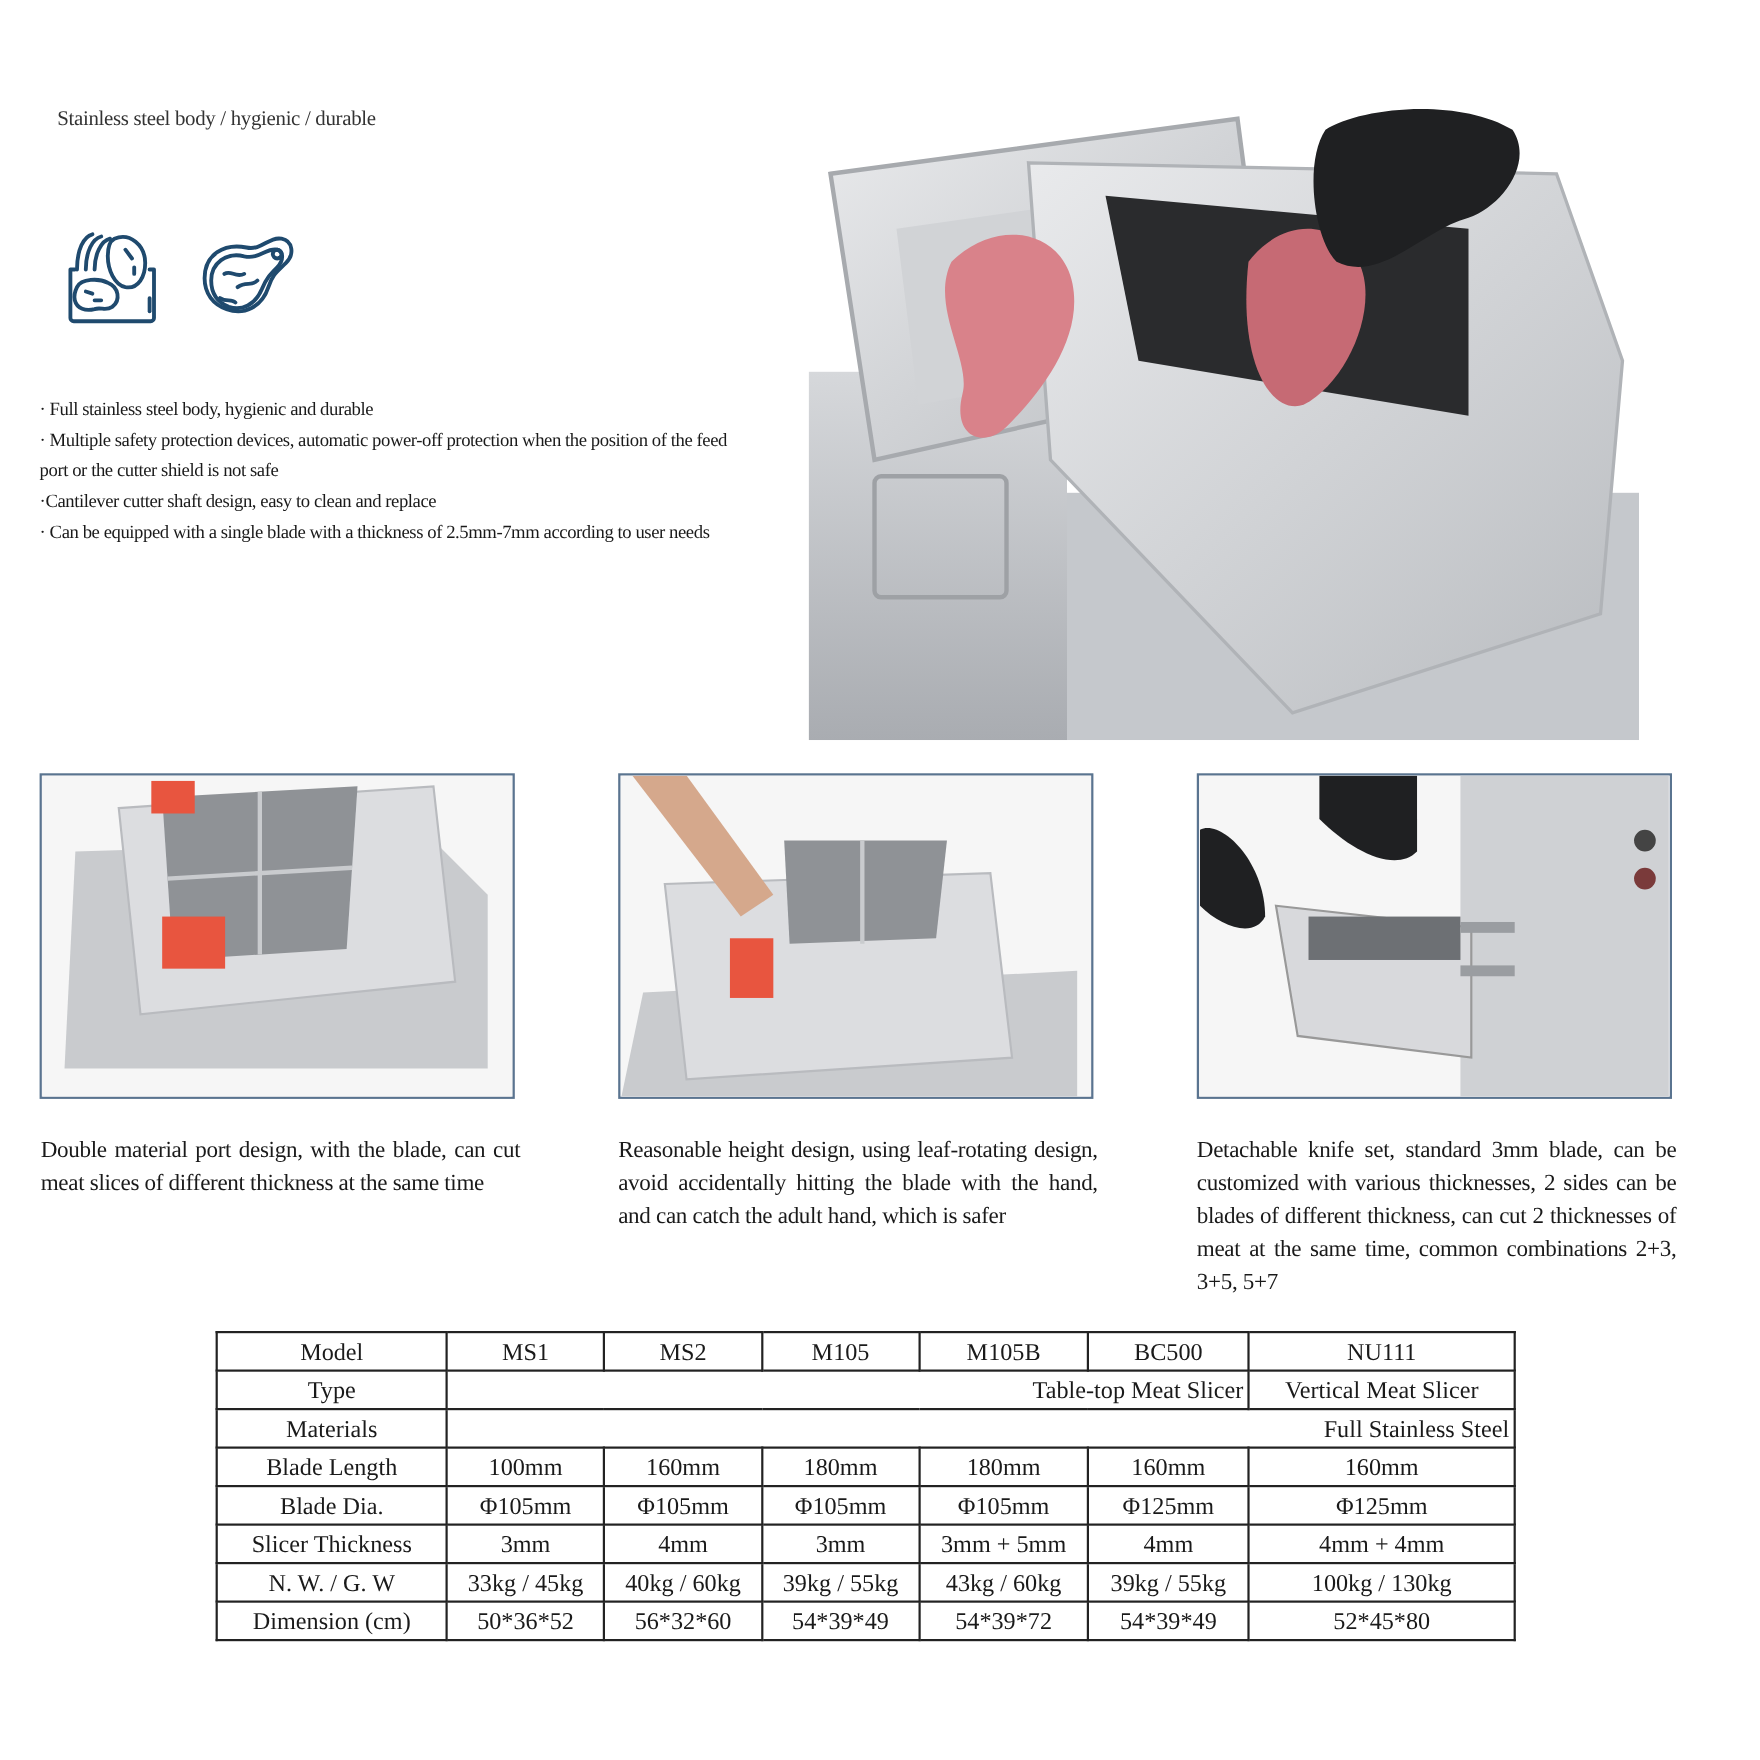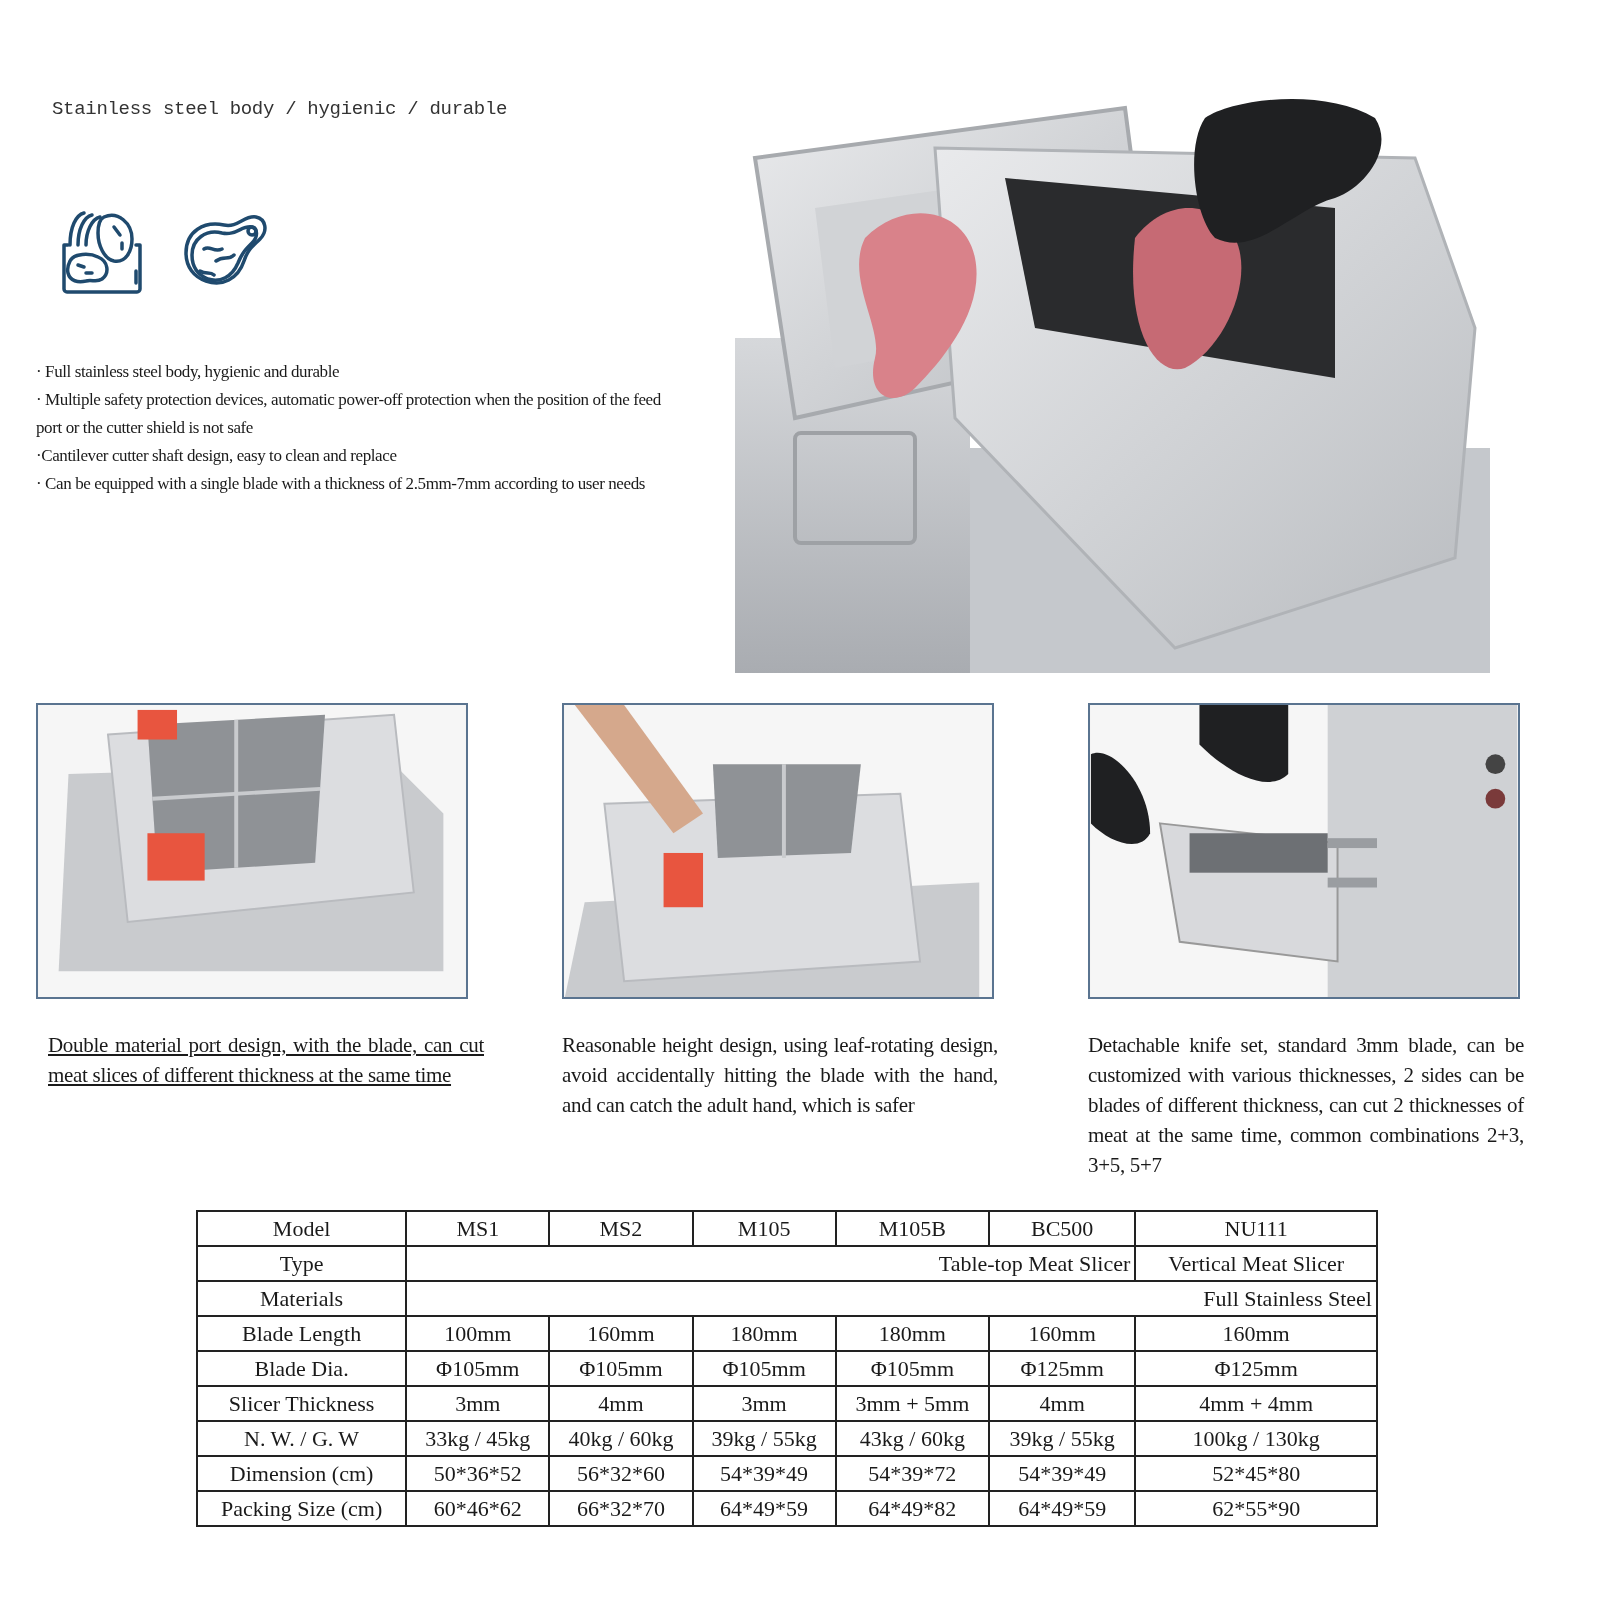--- a/index.html
+++ b/index.html
@@ -1,18 +1,18 @@
 <!DOCTYPE html>
 <html><head>
 <meta charset="utf-8">
 <style>
   html, body { margin:0; padding:0; background:#ffffff; }
   body { width:1600px; height:1600px; position:relative; overflow:hidden; font-family:"Liberation Serif", serif; color:#1a1a1a; }
   .abs { position:absolute; }
-  .tagline { left:52px; top:98px; font-family:Liberation Mono, monospace; font-size:19px; color:#333; letter-spacing:-0.3px; }
+  .tagline { left:52px; top:98px; font-family:Liberation Serif, serif; font-size:19px; color:#333; letter-spacing:-0.3px; }
   .icon { width:92px; height:92px; }
   .icon svg { width:100%; height:100%; }
   .features { left:36px; top:358px; width:640px; font-size:17px; line-height:28px; letter-spacing:-0.4px; }
   .features p { margin:0; }
   .hero { left:735px; top:88px; width:865px; height:585px; overflow:hidden; }
   .frame { top:703px; width:432px; height:296px; border:2px solid #5a7490; box-sizing:border-box; background:#f4f4f4; overflow:hidden; }
   .caption { top:1030px; width:436px; font-size:21px; line-height:30px; letter-spacing:-0.3px; text-align:justify; }
   table.spec { position:absolute; left:196px; top:1210px; width:1182px; border-collapse:collapse; font-family:"Liberation Serif", serif; font-size:22px;padding-left:24px; }
   table.spec td { border:2px solid #222; height:33px; padding:0 4px; text-align:center; white-space:nowrap; }
   table.spec td.left { text-align:right; }
@@ -105,21 +105,21 @@
     <circle cx="410" cy="95" r="10" fill="#7a3a3a"></circle>
     <path d="M70 120 L250 140 L250 260 L90 240 Z" fill="#d8d9dc" stroke="#999" stroke-width="2"></path>
     <rect x="100" y="130" width="140" height="40" fill="#6d7074"></rect>
     <rect x="240" y="135" width="50" height="10" fill="#9a9da1"></rect>
     <rect x="240" y="175" width="50" height="10" fill="#9a9da1"></rect>
     <path d="M0 50 c20 -10 60 30 60 80 c-10 20 -40 10 -60 -10z" fill="#1f2022"></path>
     <path d="M110 0 L200 0 L200 70 c-20 20 -60 0 -90 -30z" fill="#1f2022"></path>
   </svg>
 </div>
 
-<div class="abs caption" style="left:48px;text-decoration:underline;">Double material port design, with the blade, can cut meat slices of different thickness at the same time</div>
+<div class="abs caption" style="left:37px;">Double material port design, with the blade, can cut meat slices of different thickness at the same time</div>
 <div class="abs caption" style="left:562px;">Reasonable height design, using leaf-rotating design, avoid accidentally hitting the blade with the hand, and can catch the adult hand, which is safer</div>
 <div class="abs caption" style="left:1088px;">Detachable knife set, standard 3mm blade, can be customized with various thicknesses, 2 sides can be blades of different thickness, can cut 2 thicknesses of meat at the same time, common combinations 2+3, 3+5, 5+7</div>
 
 <table class="spec">
   <colgroup>
     <col style="width:206px">
       <col style="width:141px">
       <col style="width:141px">
       <col style="width:141px">
       <col style="width:151px">
@@ -183,23 +183,14 @@
   </tr>
   <tr>
     <td>Dimension (cm)</td>
     <td>50*36*52</td>
     <td>56*32*60</td>
     <td>54*39*49</td>
     <td>54*39*72</td>
     <td>54*39*49</td>
     <td>52*45*80</td>
   </tr>
-  <tr>
-    <td>Packing Size (cm)</td>
-    <td>60*46*62</td>
-    <td>66*32*70</td>
-    <td>64*49*59</td>
-    <td>64*49*82</td>
-    <td>64*49*59</td>
-    <td>62*55*90</td>
-  </tr>
 </tbody>
   </table>
 
 </body></html>

